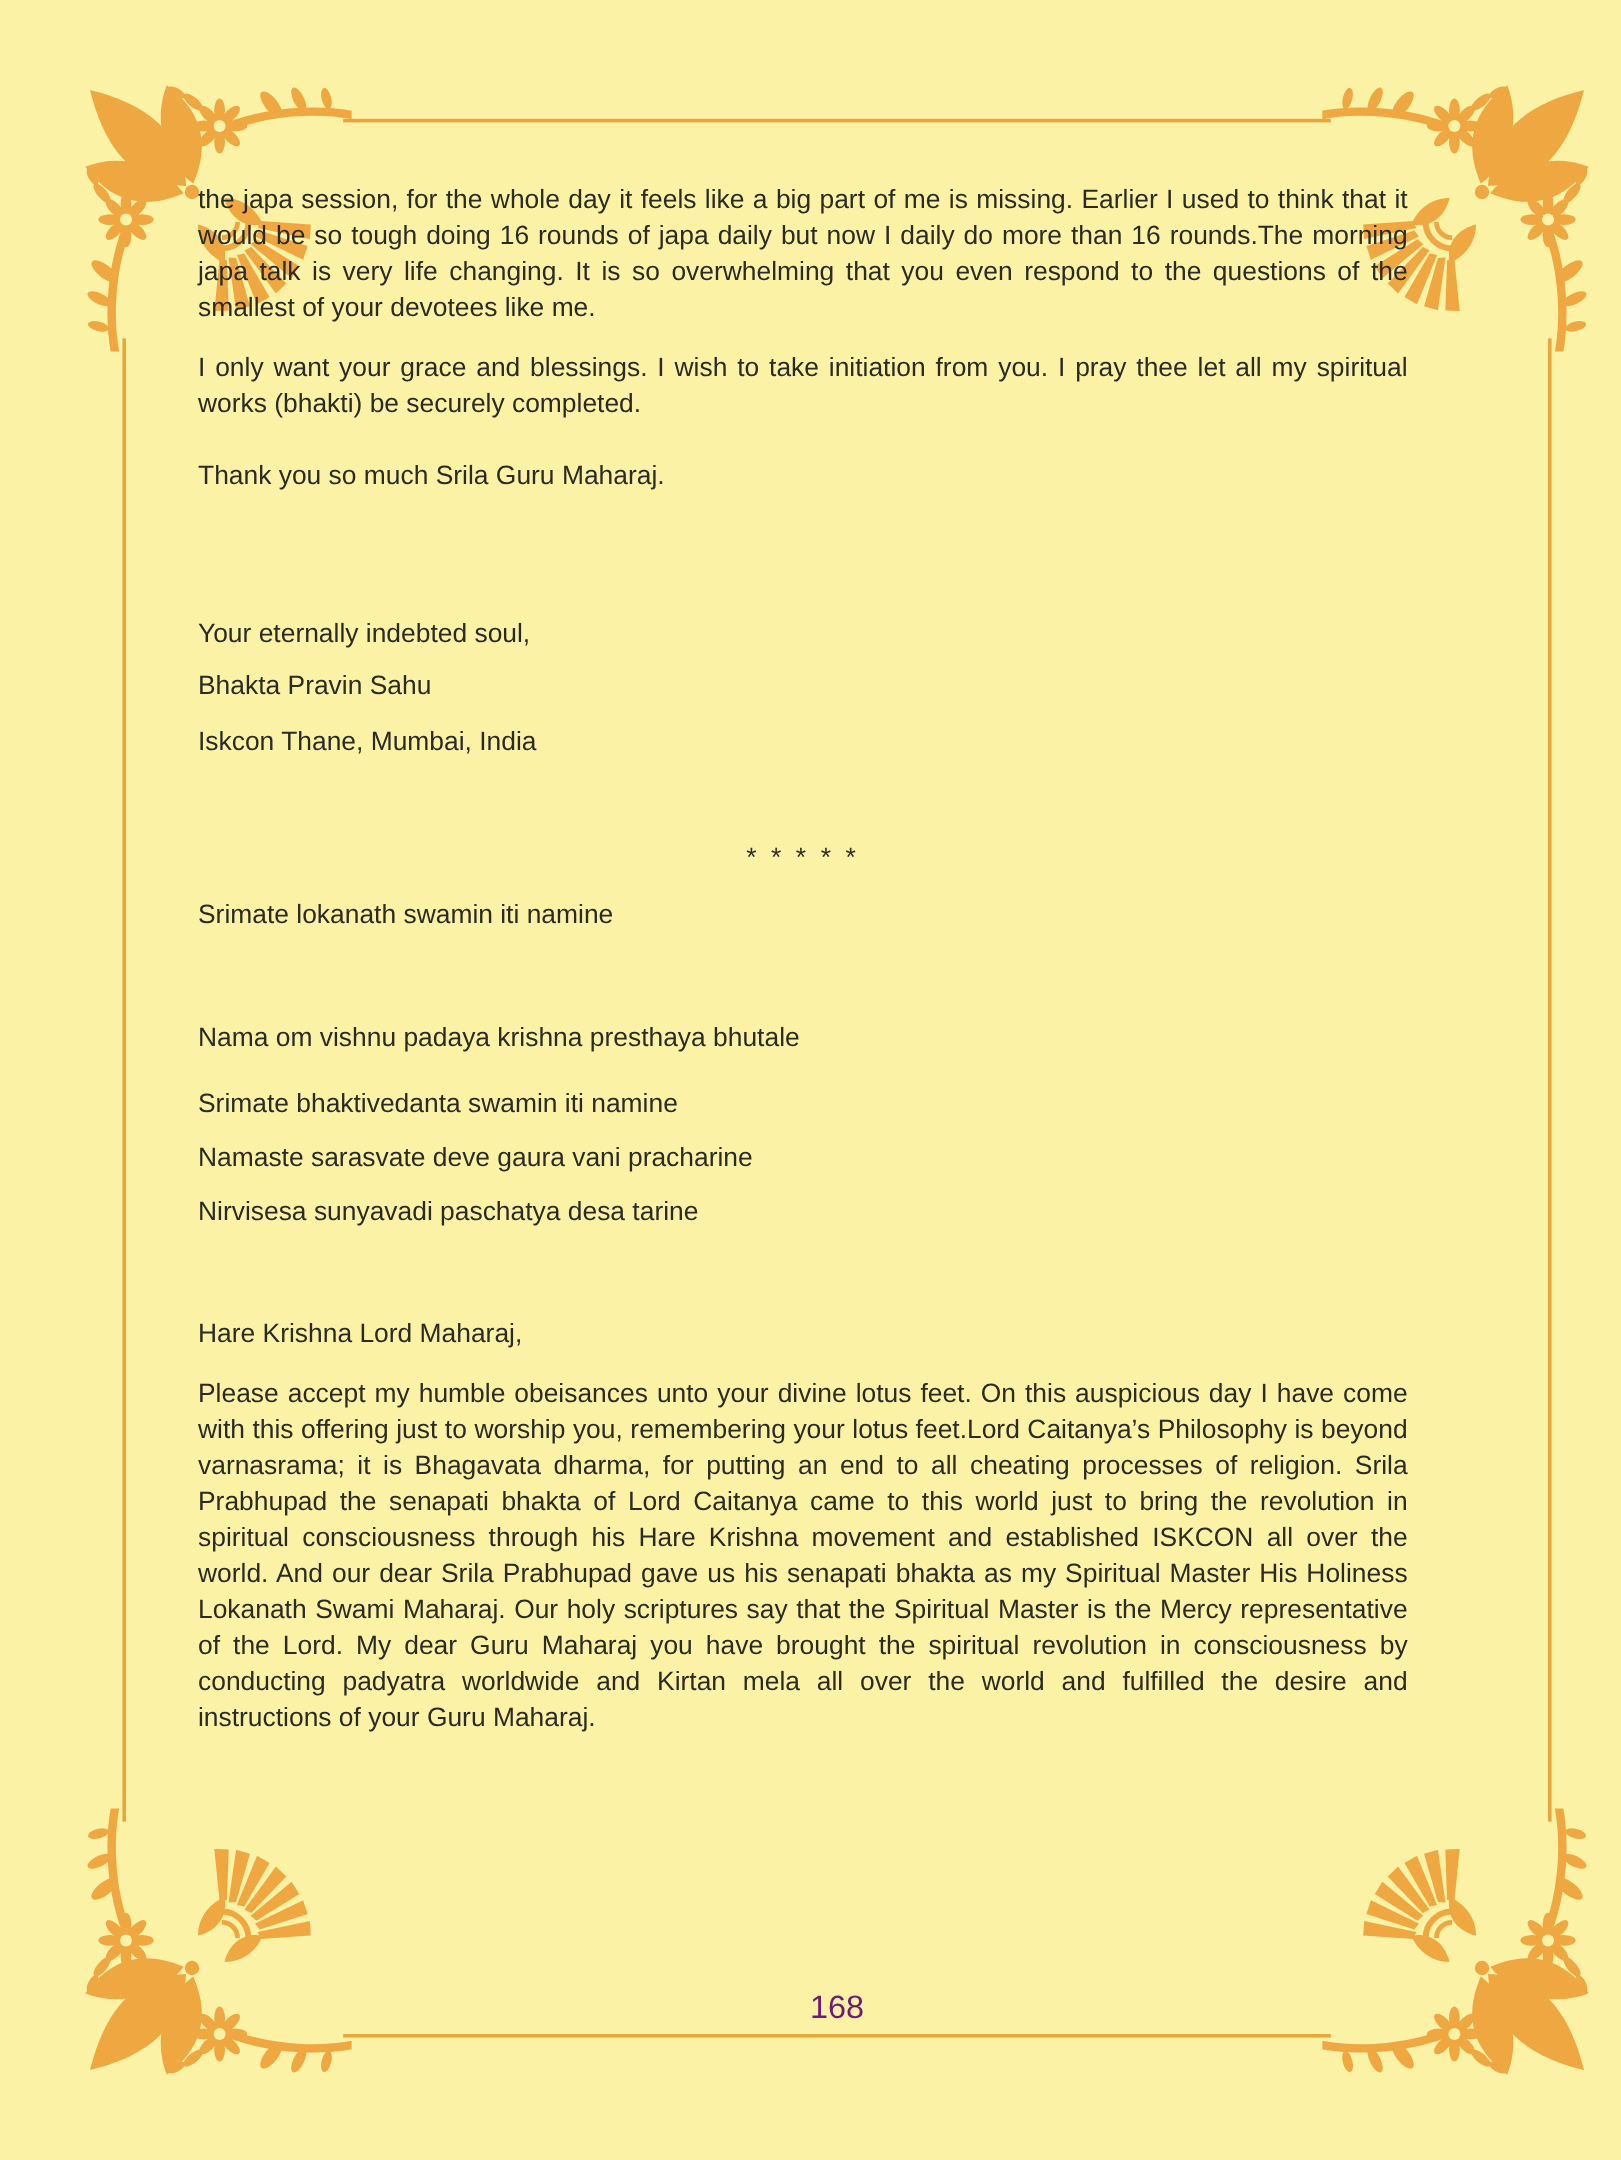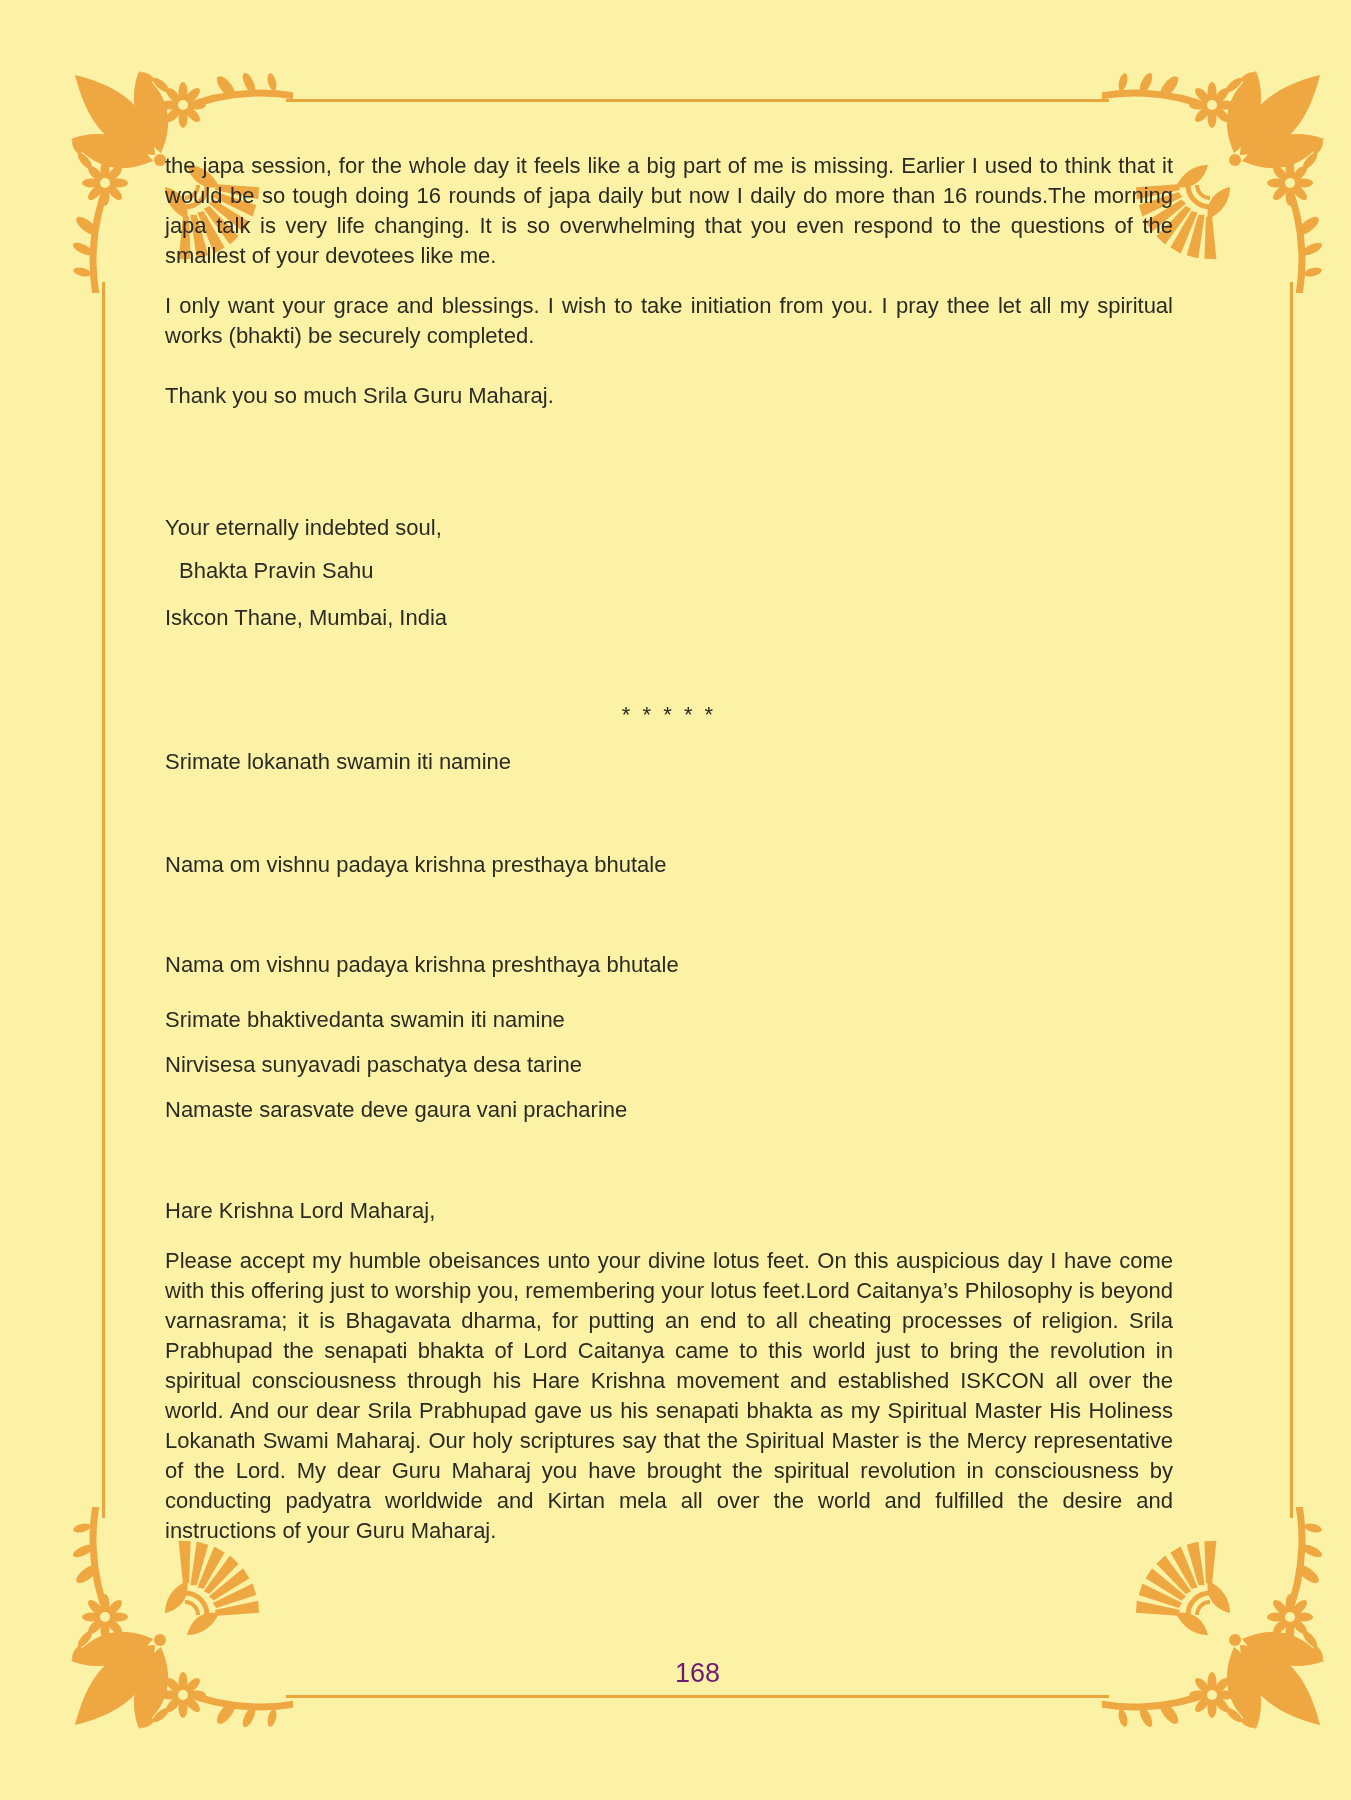--- a/index.html
+++ b/index.html
@@ -41,21 +41,21 @@
   .m75  { margin-top: 102px; }
   .m73  { margin-top: 73px; }
   .m71  { margin-top: 71px; }
   .m70  { margin-top: 70px; }
   .m67  { margin-top: 67px; }
   .m30  { margin-top: 30px; }
   .m25  { margin-top: 25px; }
   .m20  { margin-top: 20px; }
   .m17  { margin-top: 17px; }
   .m15  { margin-top: 15px; }
-  .m13  { margin-top: 13px; margin-left: 14px; }
+  .m13  { margin-top: 13px; }
   
   .page-number {
     position: absolute;
     top: 1658px;
     left: 0;
     width: 100%;
     text-align: center;
     font-family: Liberation Sans, sans-serif;
     font-size: 27px;
     color: #701a75;
@@ -158,24 +158,23 @@
 
     <p class="para m75">Your eternally indebted soul,</p>
     <p class="para m13">Bhakta Pravin Sahu</p>
     <p class="para m17">Iskcon Thane, Mumbai, India</p>
 
     <p class="para stars m67">* * * * *</p>
 
     <p class="para m17">Srimate lokanath swamin iti namine</p>
     <p class="para m73">Nama om vishnu padaya krishna presthaya bhutale</p>
 
-    <p class="para m70">Nama om vishnu padaya krishna preshthaya bhutale</p>
     <p class="para m25">Srimate bhaktivedanta swamin iti namine</p>
+    <p class="para m15">Namaste sarasvate deve gaura vani pracharine</p>
     <p class="para m15">Nirvisesa sunyavadi paschatya desa tarine</p>
-    <p class="para m15">Namaste sarasvate deve gaura vani pracharine</p>
 
     <p class="para m71">Hare Krishna Lord Maharaj,</p>
     <p class="para j m20">Please accept my humble obeisances unto your divine lotus feet. On this auspicious day I have come with this offering just to worship you, remembering your lotus feet.Lord Caitanya’s Philosophy is beyond varnasrama; it is Bhagavata dharma, for putting an end to all cheating processes of religion. Srila Prabhupad the senapati bhakta of Lord Caitanya came to this world just to bring the revolution in spiritual consciousness through his Hare Krishna movement and established ISKCON all over the world. And our dear Srila Prabhupad gave us his senapati bhakta as my Spiritual Master His Holiness Lokanath Swami Maharaj. Our holy scriptures say that the Spiritual Master is the Mercy representative of the Lord. My dear Guru Maharaj you have brought the spiritual revolution in consciousness by conducting padyatra worldwide and Kirtan mela all over the world and fulfilled the desire and instructions of your Guru Maharaj.</p>
   </div>
 
   <div class="page-number">168</div>
 
 </div>
 
 </body></html>

